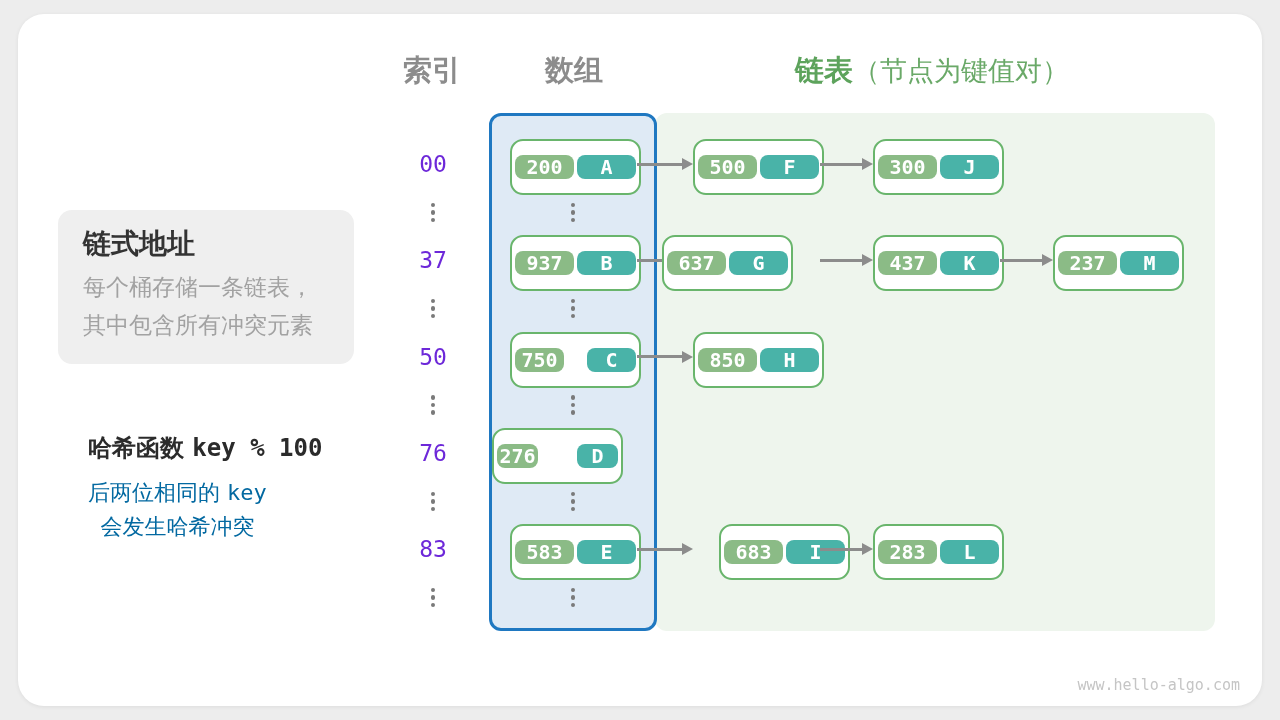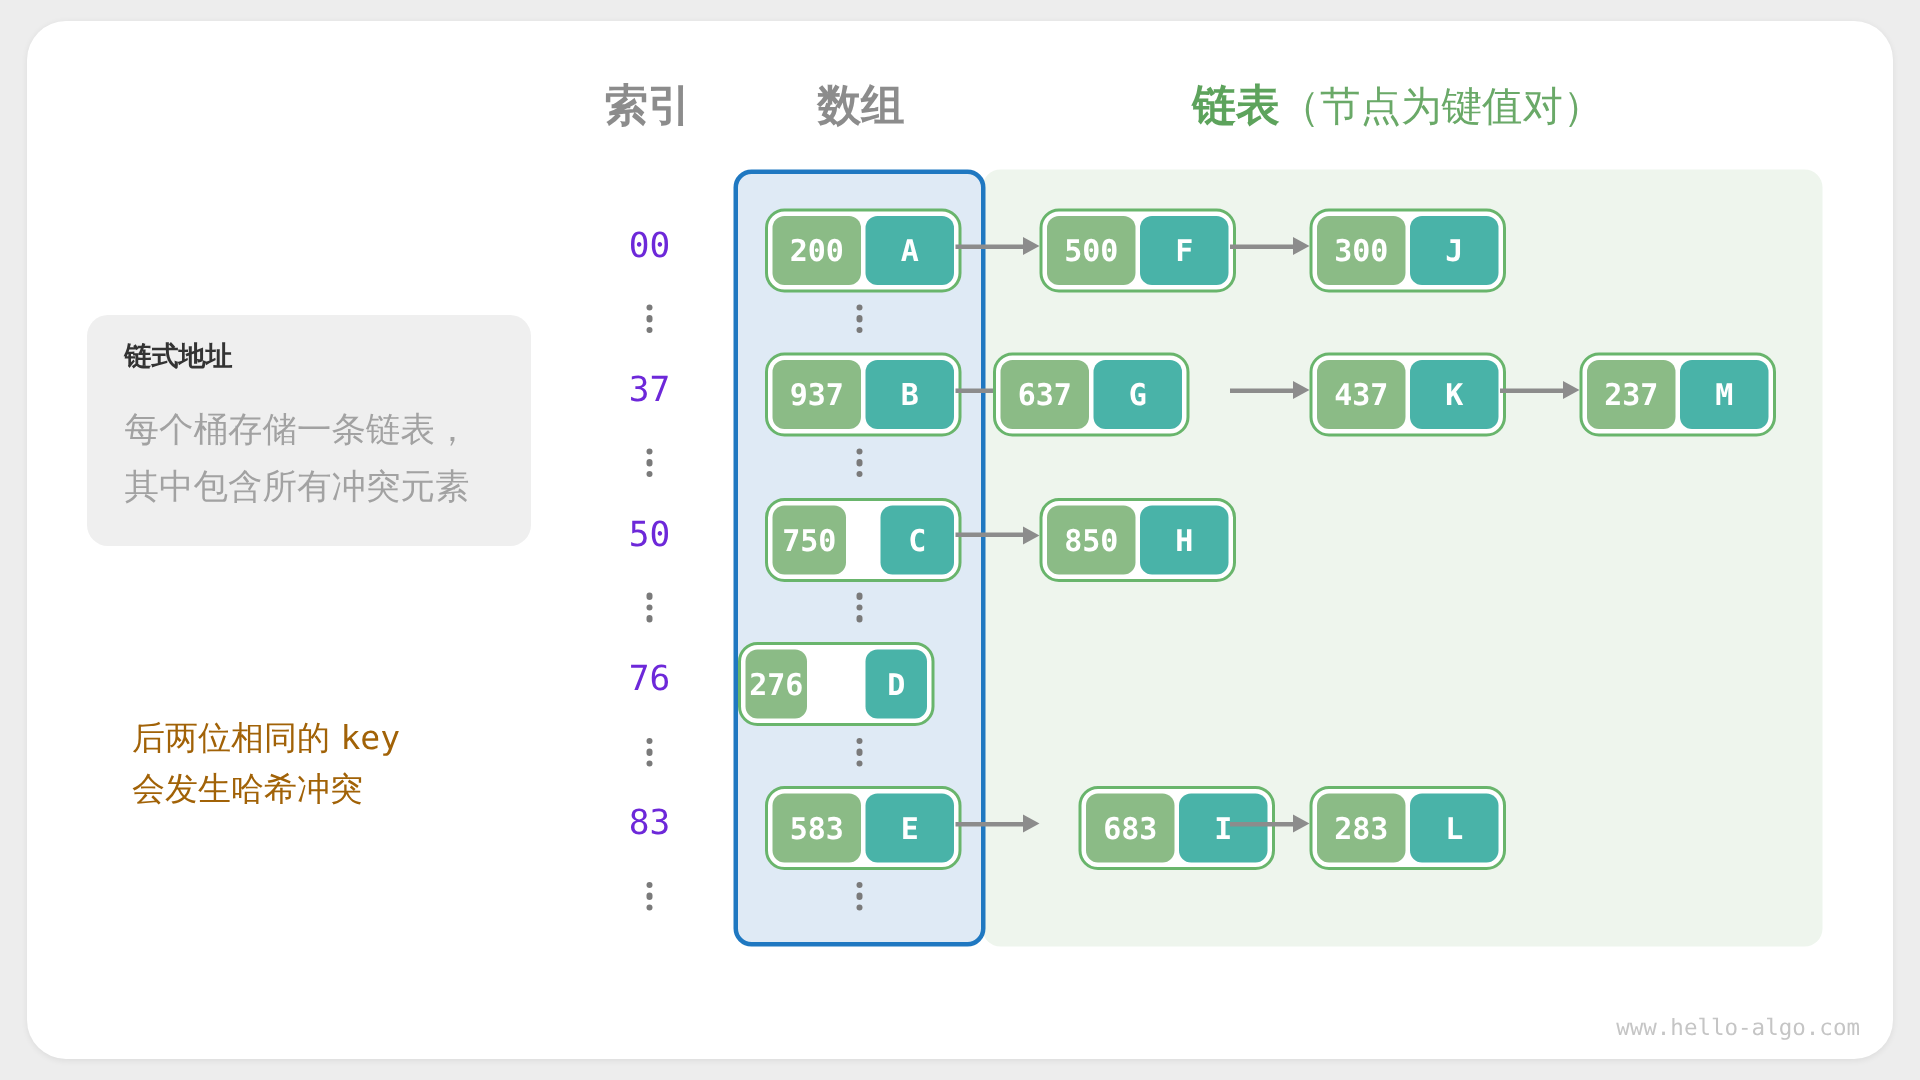--- a/index.html
+++ b/index.html
@@ -18,51 +18,51 @@
     position:absolute;top:53px;font-size:29px;font-weight:bold;
     color:#8c8c8c;white-space:nowrap;line-height:34px;
   }
   .hdr-list{color:var(--header-green);}
   .hdr-list .note{font-weight:normal;font-size:27px;color:var(--header-green-light);}
   .info-box{
     position:absolute;left:58px;top:210px;width:296px;height:154px;
     background:#efefef;border-radius:14px;
   }
   .info-title{
-    position:absolute;left:25px;top:15px;font-size:18px;font-weight:bold;color:#333333;
+    position:absolute;left:25px;top:15px;font-size:28px;font-weight:bold;color:#333333;
   }
   .info-body{
     position:absolute;left:25px;top:58px;font-size:23px;line-height:38px;color:#a2a2a2;
   }
   .hash-title{
     position:absolute;left:88px;top:432px;font-size:24px;font-weight:bold;color:#2b2b2b;white-space:nowrap;
   }
   .hash-title .code{font-family:"DejaVu Sans Mono","Liberation Mono",monospace;}
   .hash-body{
-    position:absolute;left:88px;top:476px;font-size:22px;line-height:34px;color:#a16207;white-space:nowrap;
+    position:absolute;left:88px;top:476px;font-size:22px;line-height:34px;color:#0369a1;white-space:nowrap;text-align:center;
   }
   .hash-body .code{font-family:"DejaVu Sans Mono","Liberation Mono",monospace;}
   .array-region{
     position:absolute;left:489px;top:113px;width:168px;height:518px;
     background:var(--array-fill);border:3px solid var(--accent-blue);
     border-radius:12px;box-sizing:border-box;
   }
   .chain-region{
     position:absolute;left:655px;top:113px;width:560px;height:518px;
     background:var(--chain-fill);border-radius:12px;
   }
   .idx-label{
     position:absolute;left:393px;width:80px;height:28px;line-height:28px;text-align:center;
     font-family:"DejaVu Sans Mono","Liberation Mono",monospace;
     font-size:23px;color:#6d28d9;
   }
   .node{
     position:absolute;width:121px;height:46px;
     background:#ffffff;border:2px solid var(--node-border);border-radius:13px;
-    display:flex;gap:3px;padding:3px;
+    display:flex;gap:3px;padding:3px;align-items:center;
   }
   .kv{
     flex:1;border-radius:8px;display:flex;align-items:center;justify-content:center;
     font-family:"DejaVu Sans Mono","Liberation Mono",monospace;
     font-size:20px;font-weight:bold;color:#ffffff;
   }
   .kv.key{background:var(--key-fill);}
   .kv.val{background:var(--value-fill);}
   .arrow{position:absolute;height:14px;}
   .arrow-line{position:absolute;left:0;right:8px;top:5.5px;height:3px;background:var(--arrow-gray);}
@@ -90,20 +90,21 @@
   <div class="hdr hdr-list" style="left:795px"><span>链表</span><span class="note">（节点为键值对）</span></div>
 
   <div class="info-box">
     <div class="info-title">链式地址</div>
     <div class="info-body">
       <div>每个桶存储一条链表，</div>
       <div>其中包含所有冲突元素</div>
     </div>
   </div>
 
+  <div class="hash-title"><span>哈希函数</span> <span class="code">key % 100</span></div>
   <div class="hash-body">
     <div><span>后两位相同的</span> <span class="code">key</span></div>
     <div>会发生哈希冲突</div>
   </div>
 
   <div class="chain-region"></div>
   <div class="array-region"></div>
 
   <div id="rows-layer">
       <div class="idx-label" style="top: 150px;">00</div>

